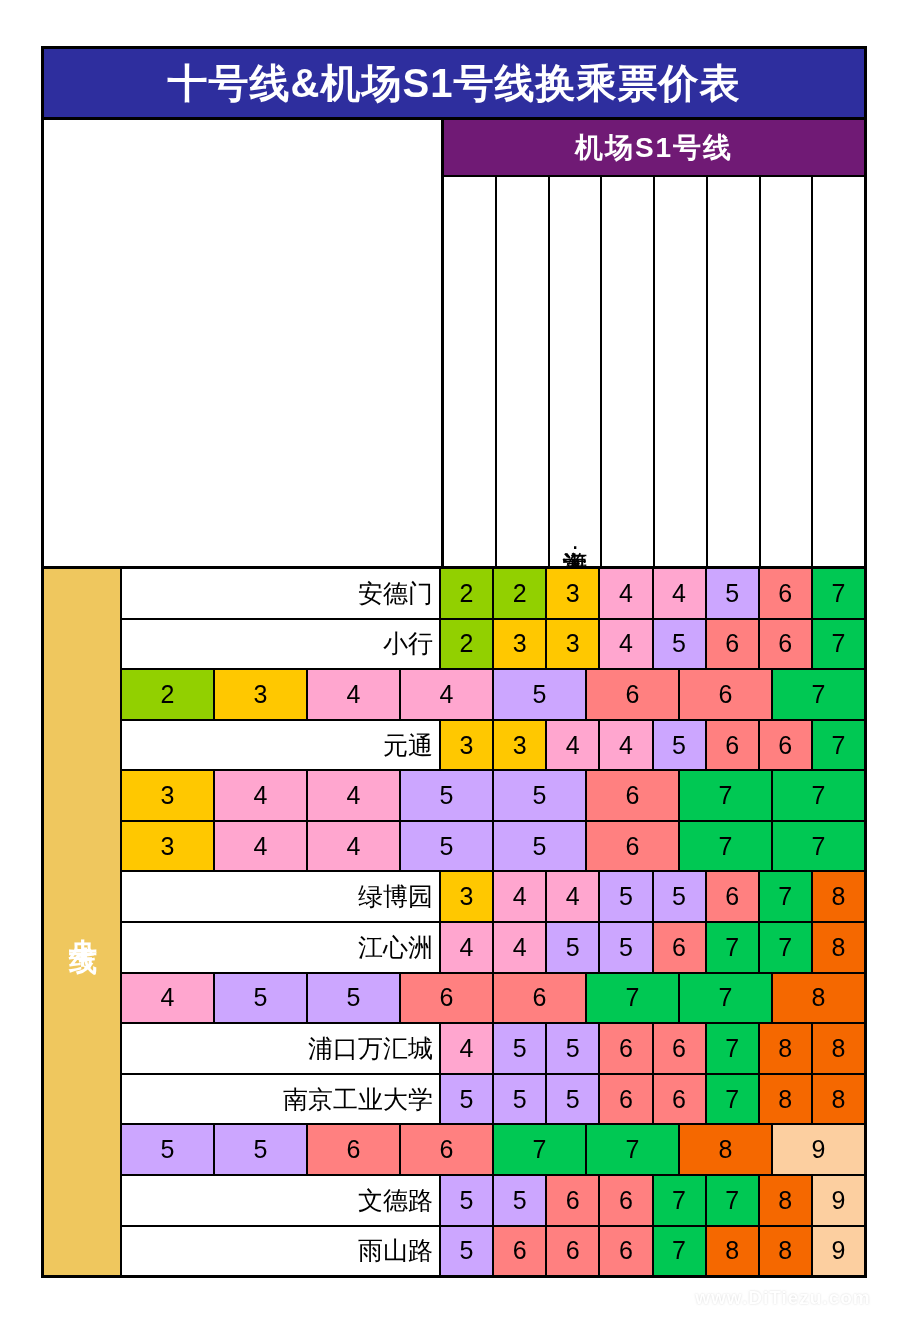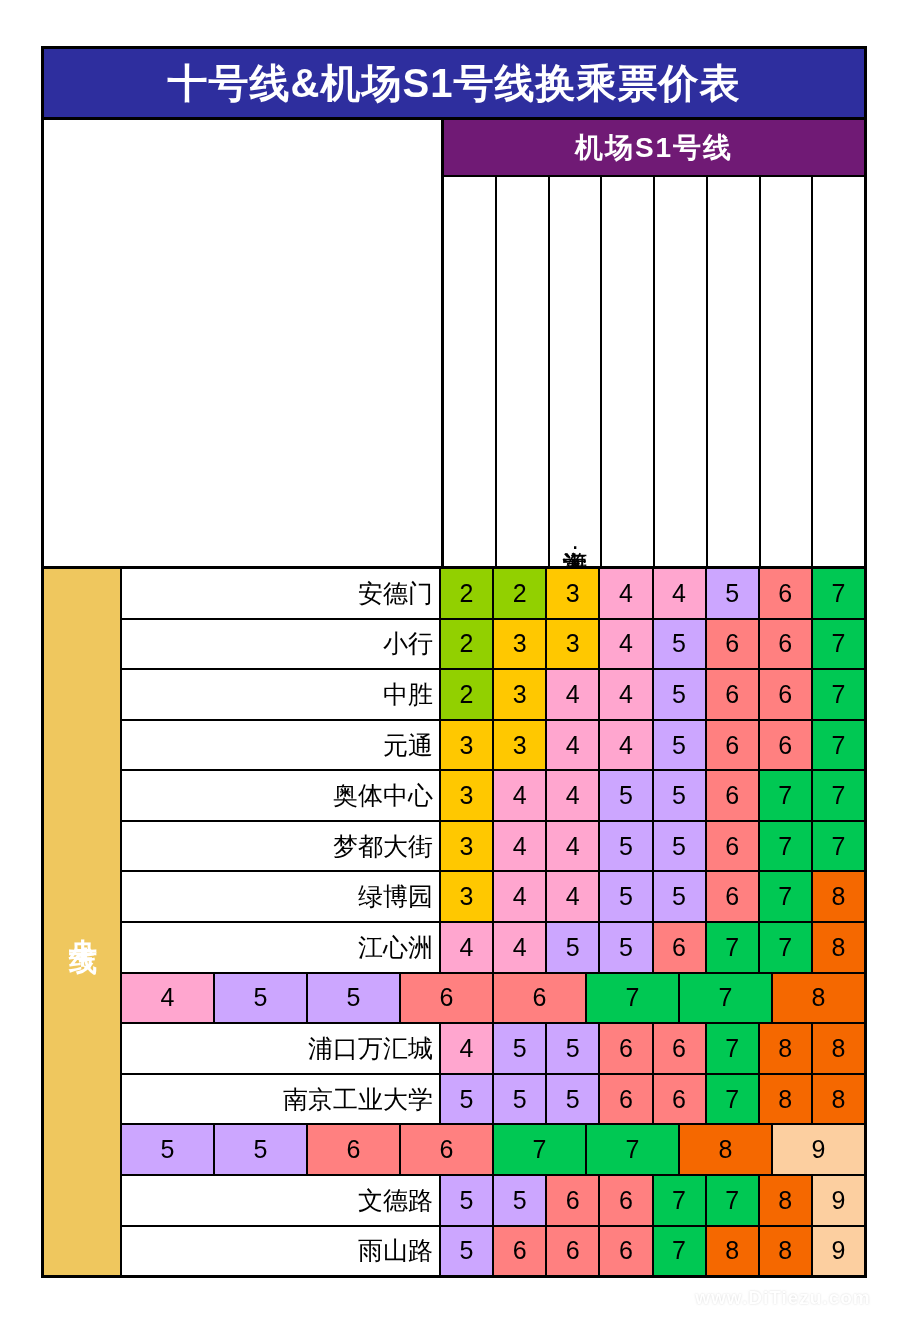--- a/index.html
+++ b/index.html
@@ -278,21 +278,20 @@
             <div class="fare-cell" style="background: rgb(255, 200, 0);">3</div>
             <div class="fare-cell" style="background: rgb(255, 200, 0);">3</div>
             <div class="fare-cell" style="background: rgb(255, 166, 207);">4</div>
             <div class="fare-cell" style="background: rgb(204, 166, 255);">5</div>
             <div class="fare-cell" style="background: rgb(255, 128, 128);">6</div>
             <div class="fare-cell" style="background: rgb(255, 128, 128);">6</div>
             <div class="fare-cell" style="background: rgb(0, 200, 83);">7</div>
           </div>
         </div>
         <div class="data-row">
-          <div class="row-name">中胜</div>
           <div class="cells">
             <div class="fare-cell" style="background: rgb(146, 208, 0);">2</div>
             <div class="fare-cell" style="background: rgb(255, 200, 0);">3</div>
             <div class="fare-cell" style="background: rgb(255, 166, 207);">4</div>
             <div class="fare-cell" style="background: rgb(255, 166, 207);">4</div>
             <div class="fare-cell" style="background: rgb(204, 166, 255);">5</div>
             <div class="fare-cell" style="background: rgb(255, 128, 128);">6</div>
             <div class="fare-cell" style="background: rgb(255, 128, 128);">6</div>
             <div class="fare-cell" style="background: rgb(0, 200, 83);">7</div>
           </div>
@@ -304,34 +303,32 @@
             <div class="fare-cell" style="background: rgb(255, 200, 0);">3</div>
             <div class="fare-cell" style="background: rgb(255, 166, 207);">4</div>
             <div class="fare-cell" style="background: rgb(255, 166, 207);">4</div>
             <div class="fare-cell" style="background: rgb(204, 166, 255);">5</div>
             <div class="fare-cell" style="background: rgb(255, 128, 128);">6</div>
             <div class="fare-cell" style="background: rgb(255, 128, 128);">6</div>
             <div class="fare-cell" style="background: rgb(0, 200, 83);">7</div>
           </div>
         </div>
         <div class="data-row">
-          <div class="row-name">奥体中心</div>
-          <div class="cells">
-            <div class="fare-cell" style="background: rgb(255, 200, 0);">3</div>
-            <div class="fare-cell" style="background: rgb(255, 166, 207);">4</div>
-            <div class="fare-cell" style="background: rgb(255, 166, 207);">4</div>
-            <div class="fare-cell" style="background: rgb(204, 166, 255);">5</div>
-            <div class="fare-cell" style="background: rgb(204, 166, 255);">5</div>
-            <div class="fare-cell" style="background: rgb(255, 128, 128);">6</div>
-            <div class="fare-cell" style="background: rgb(0, 200, 83);">7</div>
-            <div class="fare-cell" style="background: rgb(0, 200, 83);">7</div>
-          </div>
-        </div>
-        <div class="data-row">
-          <div class="row-name">梦都大街</div>
+          <div class="cells">
+            <div class="fare-cell" style="background: rgb(255, 200, 0);">3</div>
+            <div class="fare-cell" style="background: rgb(255, 166, 207);">4</div>
+            <div class="fare-cell" style="background: rgb(255, 166, 207);">4</div>
+            <div class="fare-cell" style="background: rgb(204, 166, 255);">5</div>
+            <div class="fare-cell" style="background: rgb(204, 166, 255);">5</div>
+            <div class="fare-cell" style="background: rgb(255, 128, 128);">6</div>
+            <div class="fare-cell" style="background: rgb(0, 200, 83);">7</div>
+            <div class="fare-cell" style="background: rgb(0, 200, 83);">7</div>
+          </div>
+        </div>
+        <div class="data-row">
           <div class="cells">
             <div class="fare-cell" style="background: rgb(255, 200, 0);">3</div>
             <div class="fare-cell" style="background: rgb(255, 166, 207);">4</div>
             <div class="fare-cell" style="background: rgb(255, 166, 207);">4</div>
             <div class="fare-cell" style="background: rgb(204, 166, 255);">5</div>
             <div class="fare-cell" style="background: rgb(204, 166, 255);">5</div>
             <div class="fare-cell" style="background: rgb(255, 128, 128);">6</div>
             <div class="fare-cell" style="background: rgb(0, 200, 83);">7</div>
             <div class="fare-cell" style="background: rgb(0, 200, 83);">7</div>
           </div>

